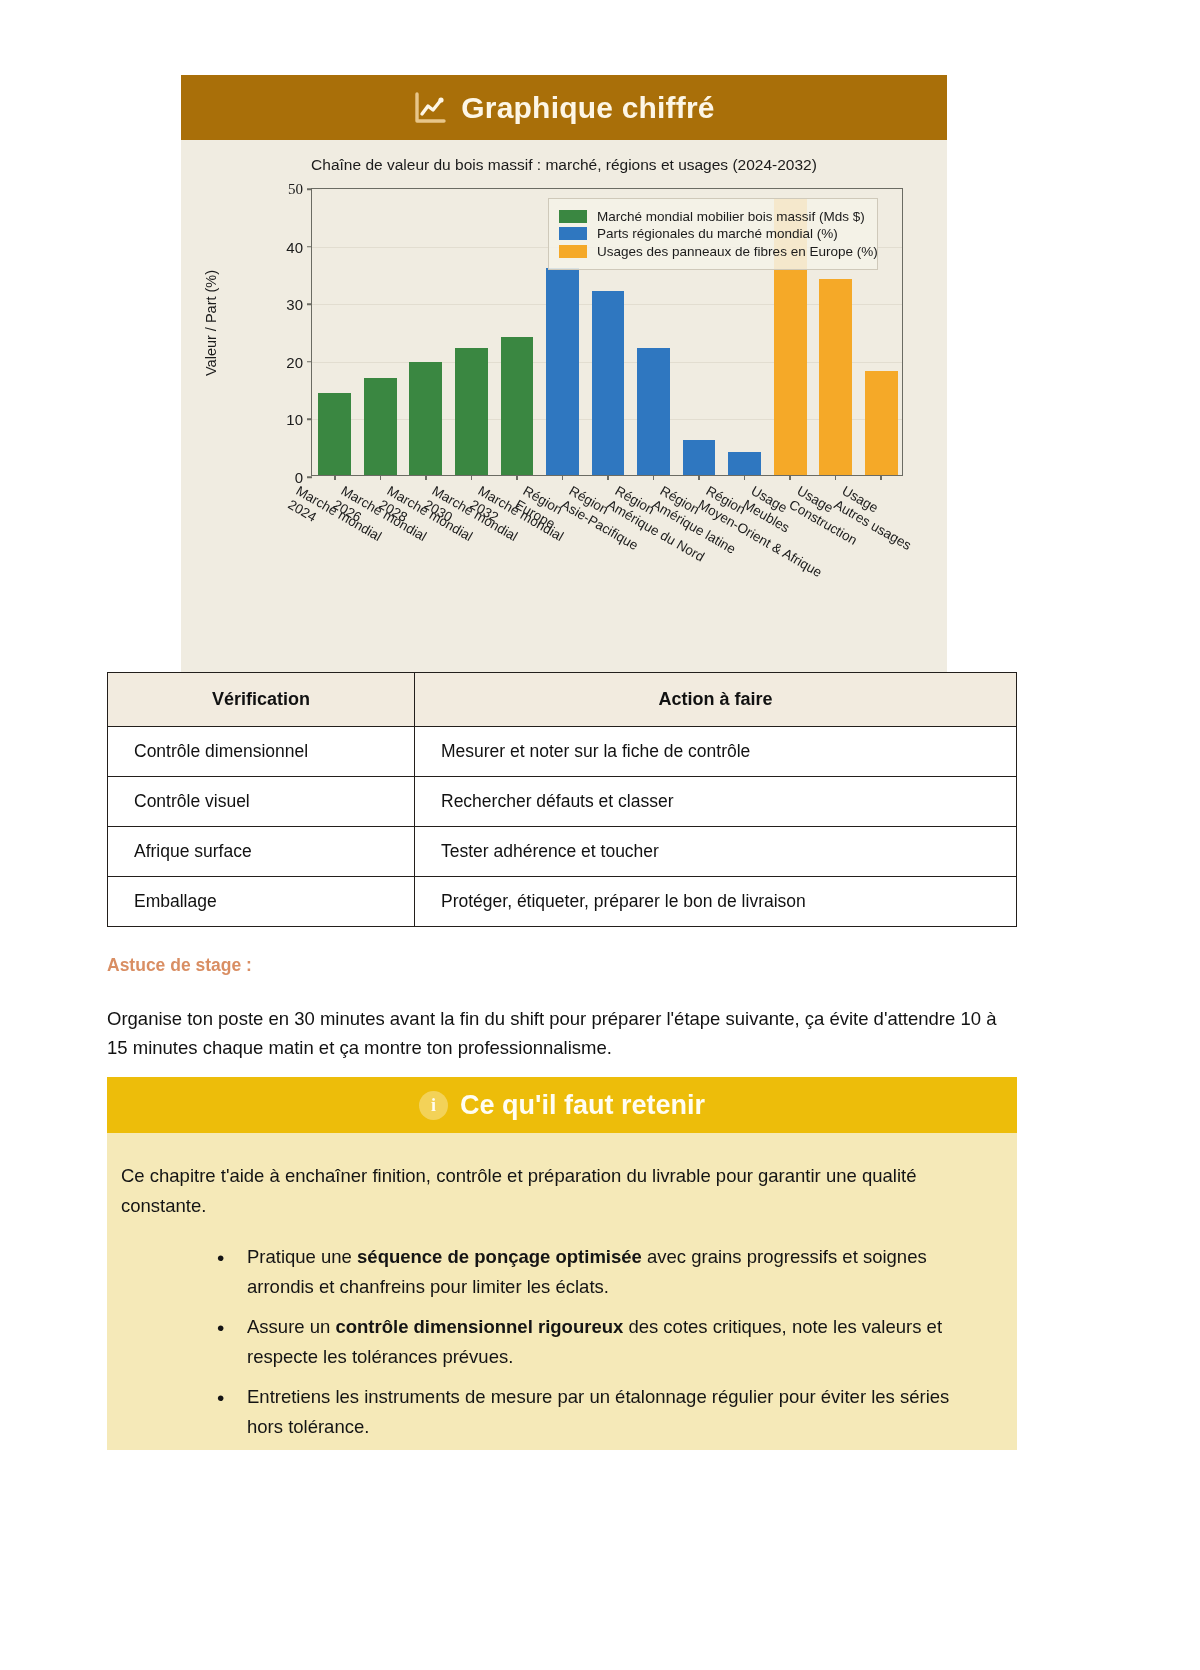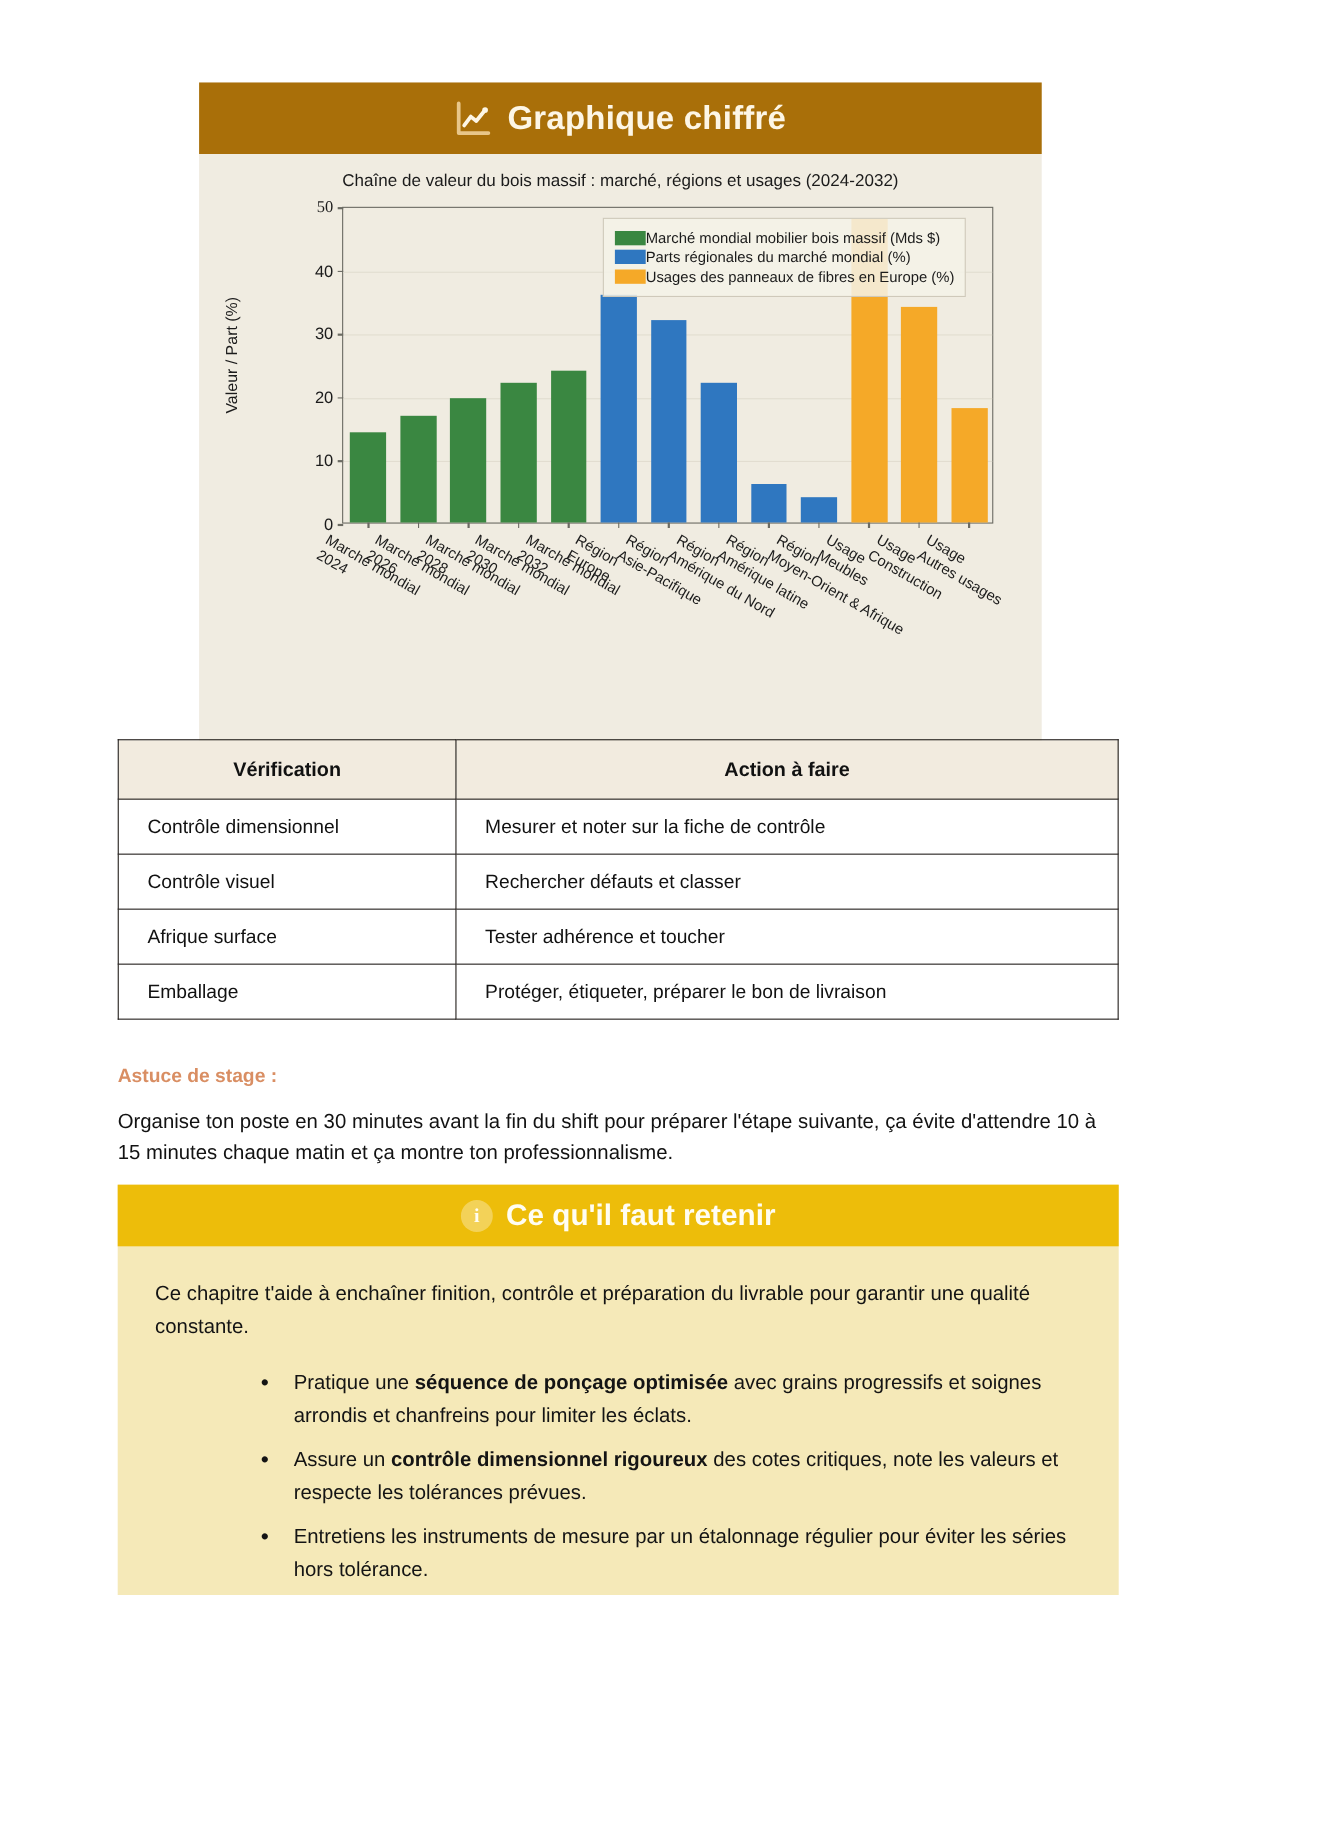--- a/index.html
+++ b/index.html
@@ -121,21 +121,21 @@
   .xtick-label span { display: block; }
 
   .legend {
     position: absolute;
     left: 236px; top: 9px;
     width: 330px;
     background: rgba(245,242,232,0.86);
     border: 1px solid #cfc9ba;
     padding: 7px 10px 8px 10px;
   }
-  .legend-row { display: flex; align-items: center; margin: 2.5px 0; }
+  .legend-row { display: flex; align-items: center; gap: 10px; margin: 2.5px 0; }
   .legend-swatch { width: 28px; height: 13px; flex: 0 0 auto; }
   .legend-text { font-size: 13.5px; color: #1b1b1b; white-space: nowrap; }
 
   
   .vtable {
     position: absolute;
     left: 107px; top: 672px;
     width: 910px;
     border-collapse: collapse;
     table-layout: fixed;
@@ -158,21 +158,20 @@
   .vtable td { background: #ffffff; }
   .col-check { width: 307px; }
 
   
   .astuce-title {
     position: absolute;
     left: 107px; top: 955px;
     font-size: 17.5px;
     font-weight: bold;
     color: #d98e63;
-    margin-top: 13px;
   }
   .astuce-text {
     position: absolute;
     left: 107px; top: 985px;
     width: 900px;
     font-size: 18.5px;
     line-height: 1.62;
     color: #121212;
   }
 
@@ -199,21 +198,21 @@
   .info-badge {
     width: 29px; height: 29px;
     border-radius: 50%;
     background: rgba(255,255,255,0.32);
     color: #fffdf2;
     font-size: 18px;
     font-weight: bold;
     font-family: "Liberation Serif", serif;
     display: flex; align-items: center; justify-content: center;
   }
-  .retenir-body { padding: 28px 34px 10px 34px; }
+  .retenir-body { padding: 28px 34px 10px 14px; }
   .retenir-intro {
     font-size: 18.5px;
     line-height: 1.6;
     color: #141414;
     margin: 0 0 22px 0;
   }
   .retenir-list {
     margin: 0;
     padding-left: 96px;
     list-style: none;

